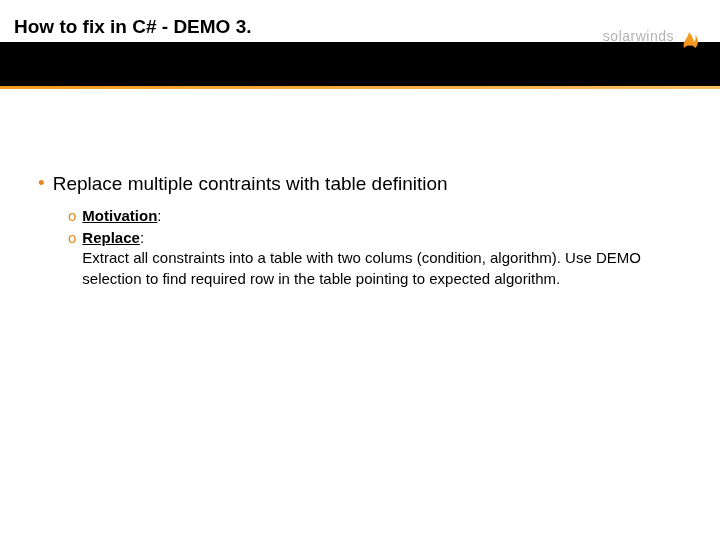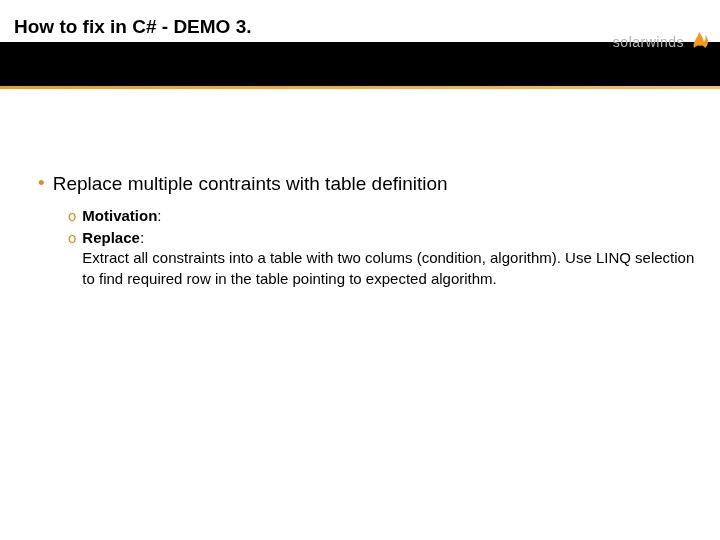--- a/index.html
+++ b/index.html
@@ -1,31 +1,31 @@
 <!DOCTYPE html>
 <html><head>
 <meta charset="utf-8">
 <style>
   * { box-sizing: border-box; margin: 0; padding: 0; }
   html, body { width: 720px; height: 540px; background: #fff; font-family: Arial, Helvetica, sans-serif; }
   .slide { position: relative; width: 720px; height: 540px; background: #fff; overflow: hidden; }
   .title-band { position: absolute; left: 0; top: 42px; width: 720px; height: 44px; background: #000; }
   .accent-bar { position: absolute; left: 0; top: 86px; width: 720px; height: 3px; background: linear-gradient(to right, #f39a1e, #f7be60); }
   .slide-title { position: absolute; left: 14px; top: 16px; font-size: 19px; font-weight: bold; color: #000; }
-  .logo { position: absolute; right: 10px; top: 28px; display: flex; align-items: flex-end; gap: 6px; }
+  .logo { position: absolute; right: 20px; top: 28px; display: flex; align-items: flex-start; gap: 6px; }
   .logo-text { color: #b3b3b3; font-size: 14px; letter-spacing: 0.5px; }
   .logo-icon { width: 20px; height: 22px; }
   .body { position: absolute; left: 38px; top: 172px; width: 660px; color: #000; }
   .lvl1 { display: flex; gap: 8px; font-size: 19px; color: #000; margin-bottom: 10px; }
   .lvl1 .bullet { color: #e68a1f; line-height: 1.2; }
   .lvl1 .text { line-height: 1.25; text-align: center; }
   .lvl2 { margin-left: 30px; display: flex; gap: 6px; font-size: 15px; margin-bottom: 2px; }
   .lvl2 .ob { color: #e68a1f; line-height: 1.35; }
   .lvl2 .content { width: 612px; line-height: 1.35; }
-  .lvl2 .label { font-weight: bold; }
+  .lvl2 .label { font-weight: bold; text-decoration: underline; }
 </style>
 </head>
 <body>
 
 <div class="slide">
 
   <div class="title-band"></div>
   <div class="accent-bar"></div>
 
   <div class="slide-title">How to fix in C# - DEMO 3.</div>
@@ -50,19 +50,19 @@
       <span class="ob">o</span>
       <div class="content">
         <span class="label">Motivation</span><span>:</span><br>
       </div>
     </div>
 
     <div class="lvl2">
       <span class="ob">o</span>
       <div class="content">
         <span class="label">Replace</span><span>:</span><br>
-        <span>Extract all constraints into a table with two colums (condition, algorithm). Use LINQ selection to find required row in the table pointing to expected algorithm.</span>
+        <span>Extract all constraints into a table with two colums (condition, algorithm). Use DEMO selection to find required row in the table pointing to expected algorithm.</span>
       </div>
     </div>
 
   </div>
 
 </div>
 
 </body></html>

